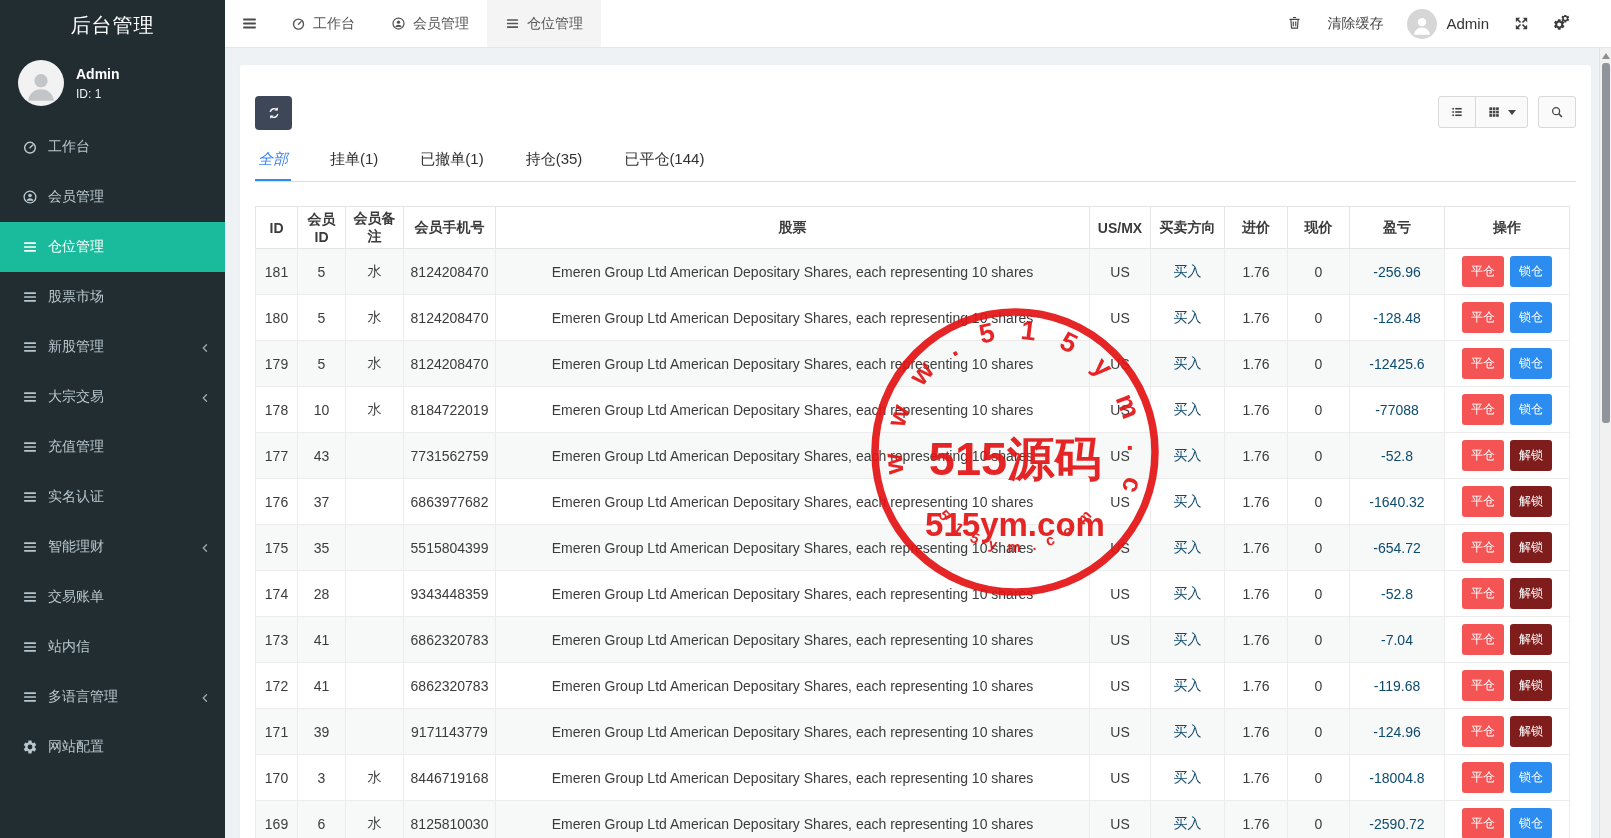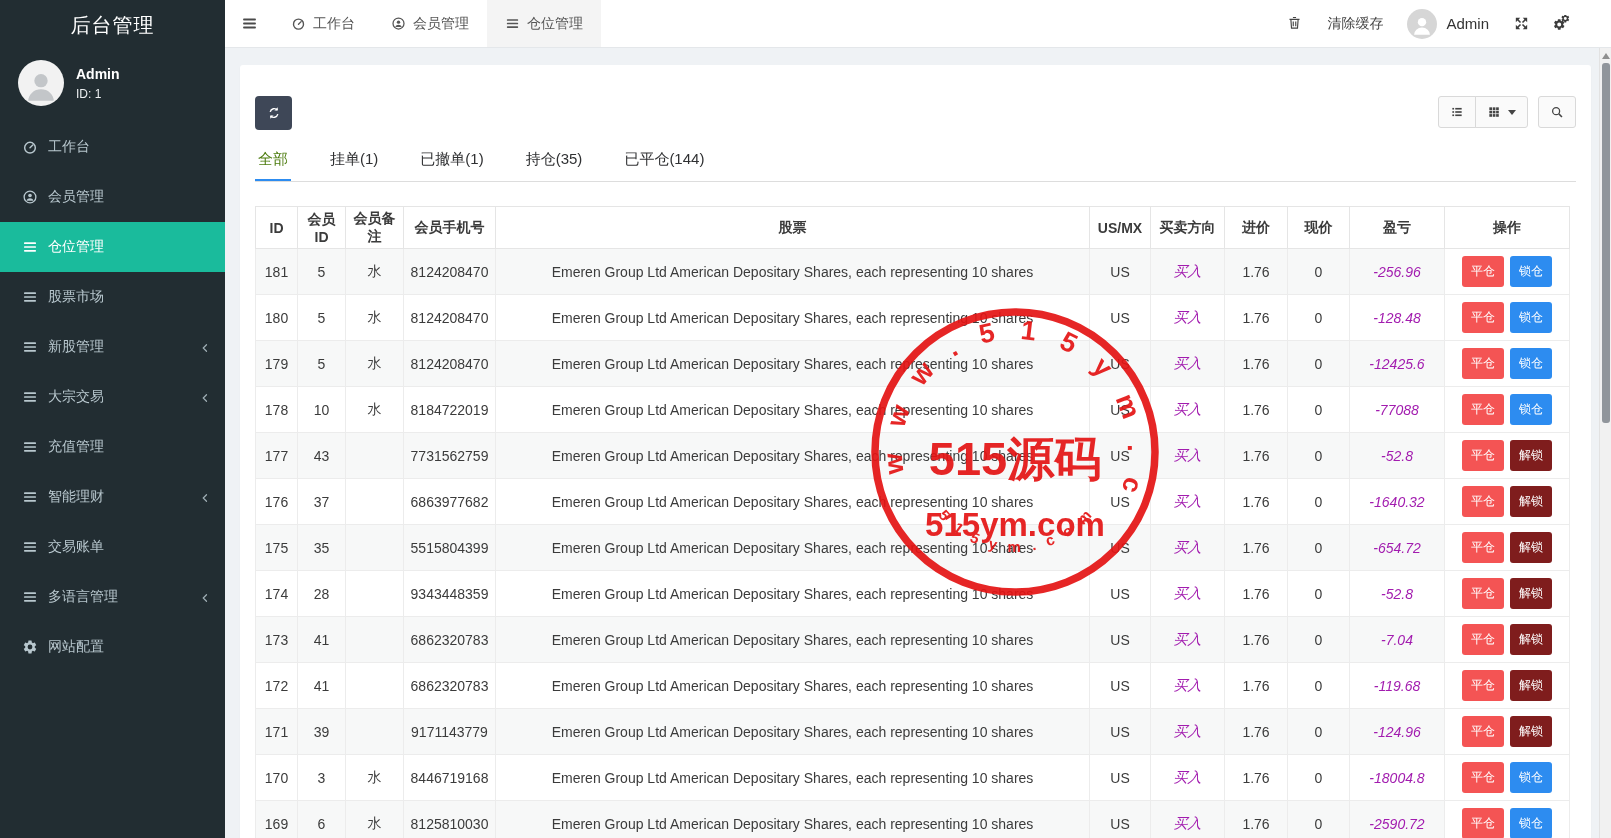--- a/index.html
+++ b/index.html
@@ -49,28 +49,28 @@
   .view-controls { margin-left:auto; display:flex; align-items:center; }
   .vc-btn { height:32px; padding:0 11px; background:#fafafa; border:1px solid #d9d9d9; color:#444; cursor:pointer; display:flex; align-items:center; gap:5px; }
   .vc-btn svg { width:14px; height:14px; }
   .vc-btn.grp-l { border-radius:3px 0 0 3px; }
   .vc-btn.grp-r { border-radius:0 3px 3px 0; margin-left:-1px; }
   .vc-btn.single { border-radius:3px; margin-left:10px; }
   .caret { width:0; height:0; border-left:4px solid transparent; border-right:4px solid transparent; border-top:5px solid #444; margin-left:2px; }
 
   .tabs { display:flex; margin-top:12px; border-bottom:1px solid #ddd; }
   .tab { font-size:15px; color:#303133; padding:8px 3px 10px; margin-right:36px; cursor:pointer; border-bottom:2px solid transparent; }
-  .tab.active { color:#4d7c0f; border-bottom-color:#2d8cf0; }
+  .tab.active { color:#3b82f6; border-bottom-color:#2d8cf0;font-style:italic; }
 
   table.grid { border-collapse:collapse; table-layout:fixed; margin-top:24px; font-size:14px; color:#3b3b3b; }
   table.grid th { height:42px; font-weight:bold; text-align:center; border:1px solid #e5e5e5; background:#fff; padding:0 4px; }
   table.grid td { height:46px; text-align:center; border:1px solid #ececec; padding:0 6px; overflow:hidden; white-space:nowrap; }
   table.grid tbody tr:nth-child(odd) td { background:#f7f8f8; }
   table.grid td.op-cell, table.grid tbody tr:nth-child(odd) td.op-cell { background:#fff; }
-  td.green, .dir { color:#a21caf;font-style:italic; }
+  td.green, .dir { color:#0c4a6e; }
   .btn { display:inline-block; border:none; border-radius:3px; color:#fff; font-size:12px; padding:7px 9px; cursor:pointer; margin:0 3px; font-family:inherit; }
   .btn-close { background:#f45454; }
   .btn-lock { background:#2d8cf0; }
   .btn-unlock { background:#7f1d1d; }
 
   
   .stamp { position:absolute; left:645px; top:258px; width:290px; height:290px; z-index:40; pointer-events:none; opacity:.92; }
   .stamp text { fill:#e41414; font-family:"Liberation Sans","DejaVu Sans",sans-serif; font-weight:bold; }
 
   
@@ -186,36 +186,60 @@
         <div class="menu-item">
           <span class="mi-icon">
             <svg viewBox="0 0 24 24">
               <g fill="currentColor">
                 <rect x="3" y="5" width="18" height="2.6" rx="1"></rect>
                 <rect x="3" y="10.7" width="18" height="2.6" rx="1"></rect>
                 <rect x="3" y="16.4" width="18" height="2.6" rx="1"></rect>
               </g>
             </svg>
           </span>
+          <span class="mi-label">实名认证</span>
+        </div>
+        <div class="menu-item">
+          <span class="mi-icon">
+            <svg viewBox="0 0 24 24">
+              <g fill="currentColor">
+                <rect x="3" y="5" width="18" height="2.6" rx="1"></rect>
+                <rect x="3" y="10.7" width="18" height="2.6" rx="1"></rect>
+                <rect x="3" y="16.4" width="18" height="2.6" rx="1"></rect>
+              </g>
+            </svg>
+          </span>
           <span class="mi-label">智能理财</span>
           <span class="mi-chev"><svg viewBox="0 0 24 24">
               <path d="M15 5.5 8.5 12 15 18.5" fill="none" stroke="currentColor" stroke-width="2.4" stroke-linecap="round"></path>
             </svg></span>
         </div>
         <div class="menu-item">
           <span class="mi-icon">
             <svg viewBox="0 0 24 24">
               <g fill="currentColor">
                 <rect x="3" y="5" width="18" height="2.6" rx="1"></rect>
                 <rect x="3" y="10.7" width="18" height="2.6" rx="1"></rect>
                 <rect x="3" y="16.4" width="18" height="2.6" rx="1"></rect>
               </g>
             </svg>
           </span>
           <span class="mi-label">交易账单</span>
+        </div>
+        <div class="menu-item">
+          <span class="mi-icon">
+            <svg viewBox="0 0 24 24">
+              <g fill="currentColor">
+                <rect x="3" y="5" width="18" height="2.6" rx="1"></rect>
+                <rect x="3" y="10.7" width="18" height="2.6" rx="1"></rect>
+                <rect x="3" y="16.4" width="18" height="2.6" rx="1"></rect>
+              </g>
+            </svg>
+          </span>
+          <span class="mi-label">站内信</span>
         </div>
         <div class="menu-item">
           <span class="mi-icon">
             <svg viewBox="0 0 24 24">
               <g fill="currentColor">
                 <rect x="3" y="5" width="18" height="2.6" rx="1"></rect>
                 <rect x="3" y="10.7" width="18" height="2.6" rx="1"></rect>
                 <rect x="3" y="16.4" width="18" height="2.6" rx="1"></rect>
               </g>
             </svg>

